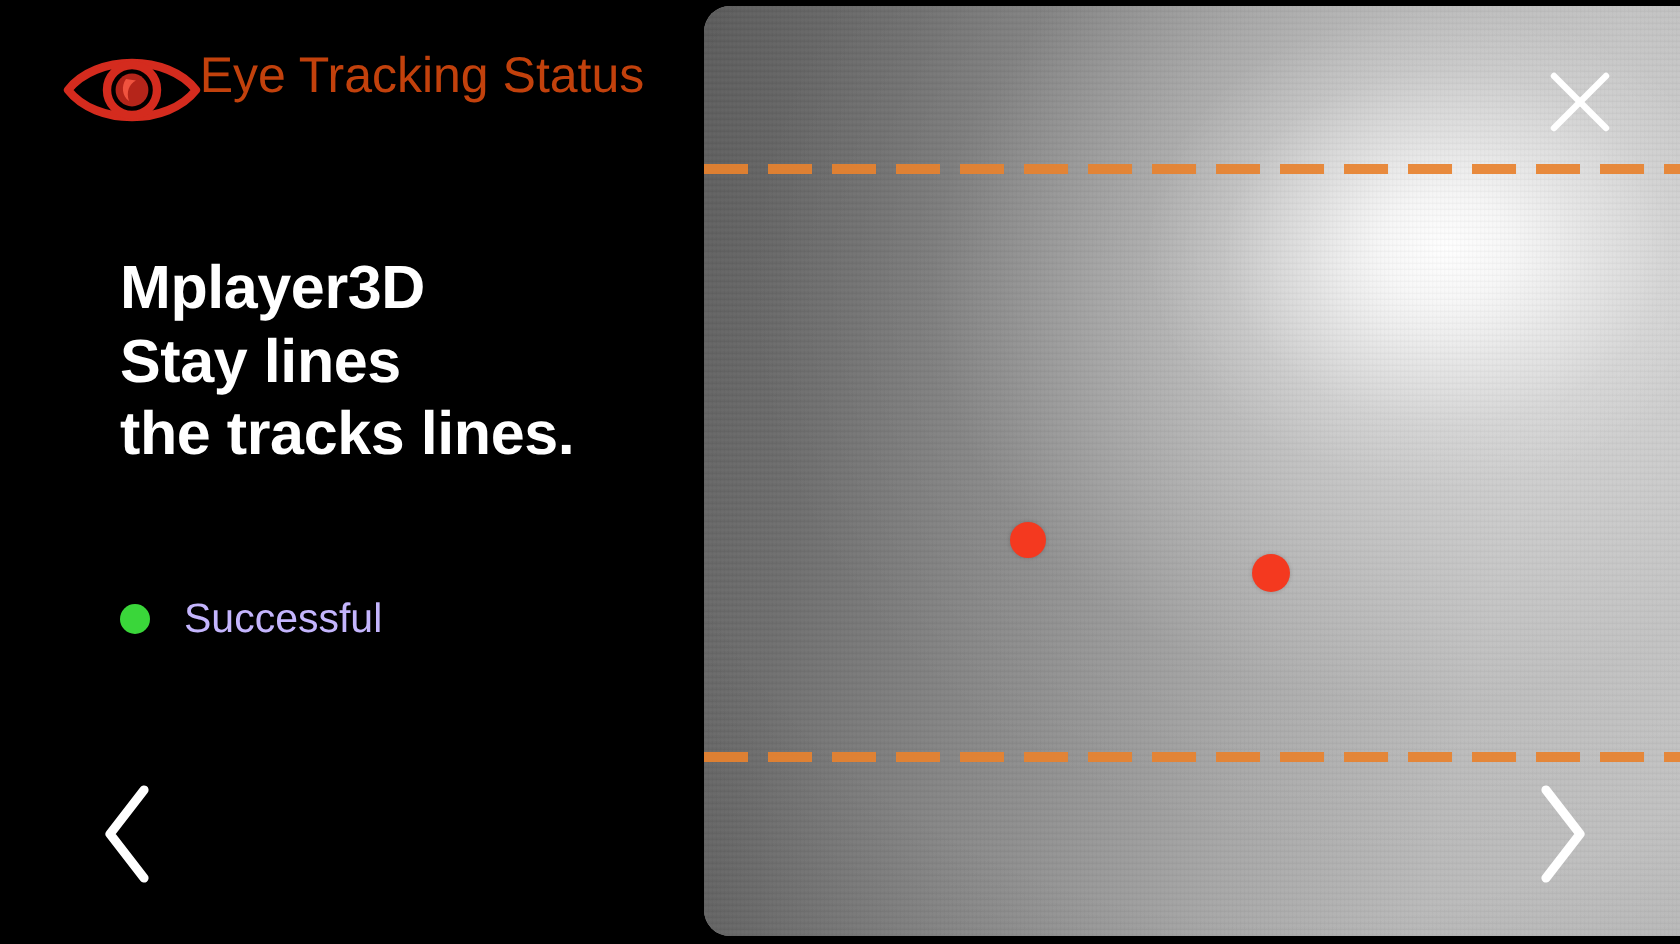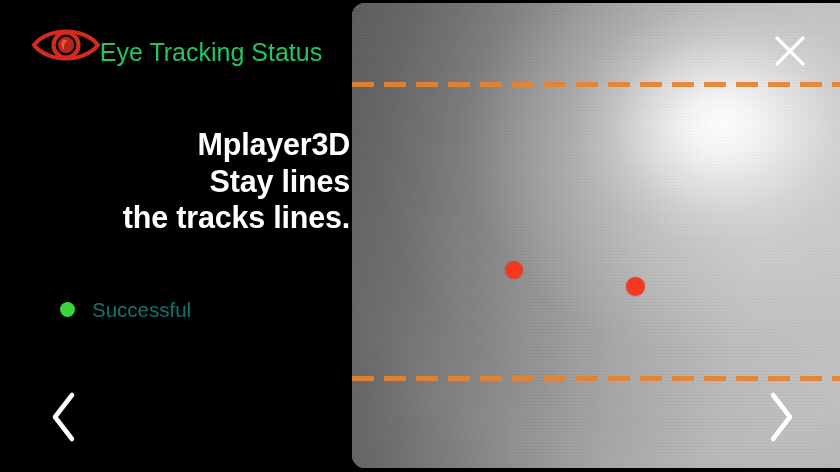--- a/index.html
+++ b/index.html
@@ -22,21 +22,20 @@
     overflow: hidden;
   }
 
   
   #left-panel {
     position: absolute;
     left: 0; top: 0;
     width: 352px;
     height: 395px;
     background: #000000;
-    text-align: right;
   }
   #logo-wrap {
     position: absolute;
     left: 30px;
     top: 22px;
     width: 72px;
     height: 46px;
   }
   #logo-wrap svg { display: block; }
 
@@ -65,21 +64,21 @@
     height: 41px;
   }
   .legend-dot {
     width: 15px;
     height: 15px;
     border-radius: 50%;
     flex: 0 0 auto;
     margin-right: 17px;
   }
   .legend-label {
-    color: #0f766e;
+    color: #c4b5fd;
     font-size: 20.5px;
     font-weight: normal;
     letter-spacing: 0px;
   }
 
   #prev-button {
     position: absolute;
     left: 38px;
     top: 385px;
     width: 52px;
@@ -137,26 +136,26 @@
     position: absolute;
     inset: 0;
     background: radial-gradient(ellipse 120% 115% at 60% 35%,
        rgba(0,0,0,0) 55%, rgba(0,0,0,0.22) 100%);
     pointer-events: none;
   }
 
   #panel-title {
     position: absolute;
     left: 0;
-    top: 38px;
+    top: 24px;
     width: 488px;
     text-align: center;
     padding-right: 66px;
     box-sizing: border-box;
-    color: #22c55e;
+    color: #c2410c;
     font-size: 25px;
     font-weight: normal;
     letter-spacing: 0px;
     text-shadow: 0 0 3px rgba(0,0,0,0.22);
   }
 
   #close-button {
     position: absolute;
     left: 770px;
     top: 33px;

